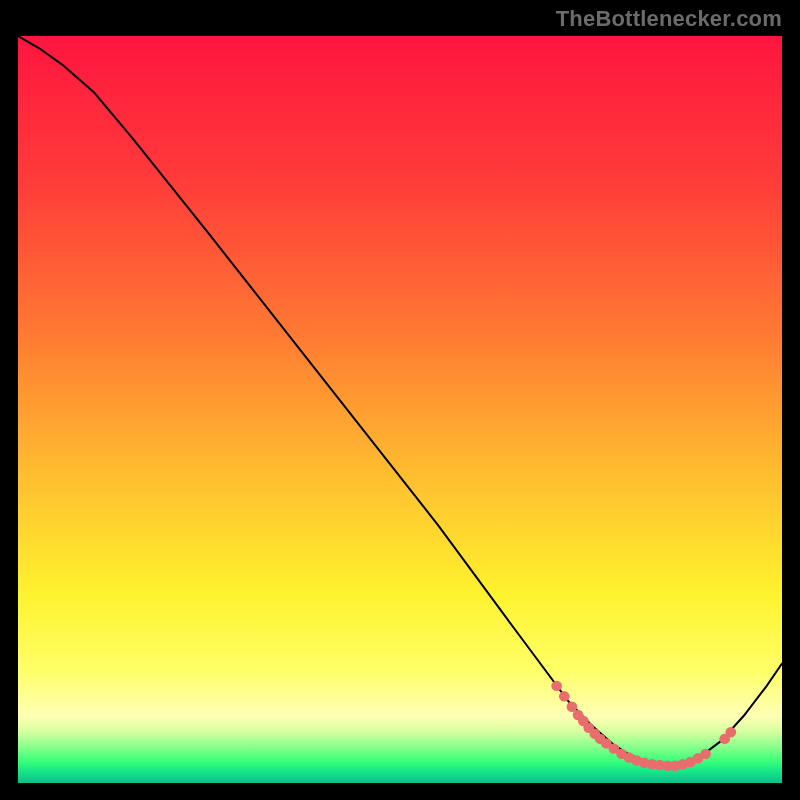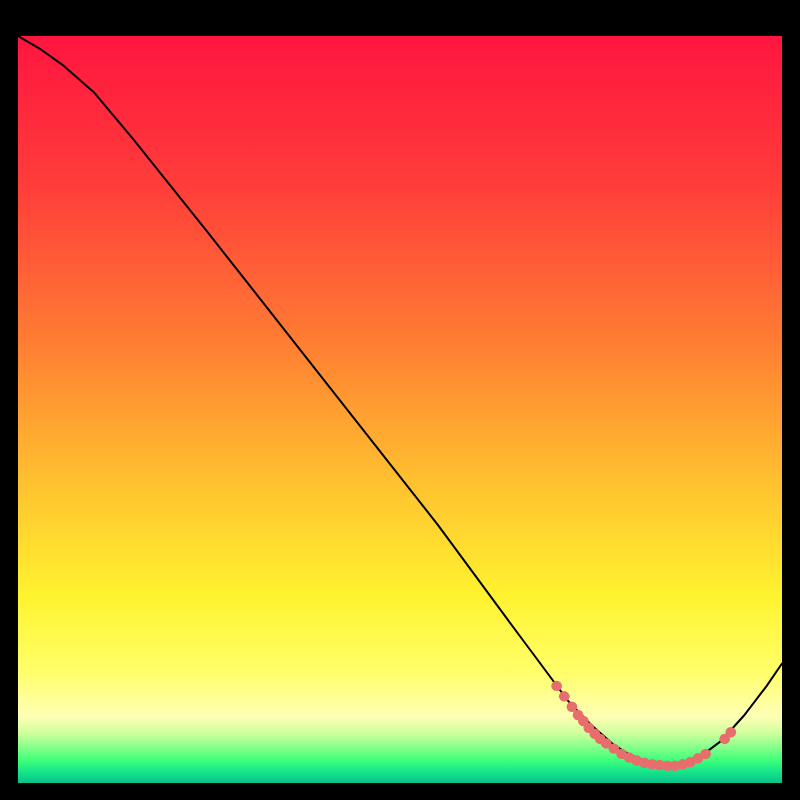--- a/index.html
+++ b/index.html
@@ -45,20 +45,21 @@
     font-size: 22px;
     font-weight: bold;
     color: #6b6b6b;
     letter-spacing: 0.2px;
   }
 </style>
 </head>
 <body>
 
 <div class="stage">
+  <div class="attribution">TheBottlenecker.com</div>
 
   <div class="plot">
     <svg class="gradient" viewBox="0 0 100 100" preserveAspectRatio="none">
       <defs>
         <linearGradient id="bg-grad" x1="0" y1="0" x2="0" y2="1">
             <stop offset="0%" stop-color="#ff153f"></stop>
             <stop offset="20%" stop-color="#ff3d3a"></stop>
             <stop offset="40%" stop-color="#ff7a33"></stop>
             <stop offset="60%" stop-color="#ffc22f"></stop>
             <stop offset="75%" stop-color="#fff32f"></stop>

